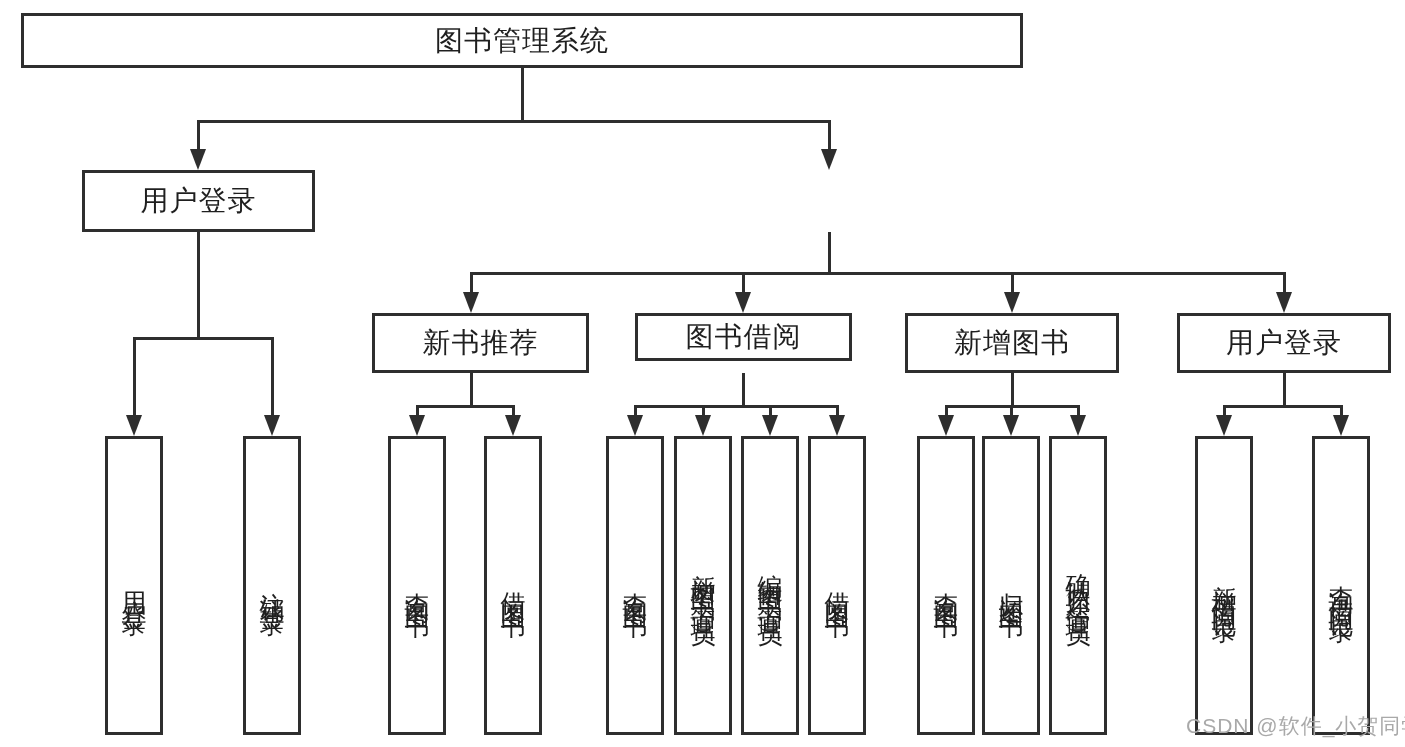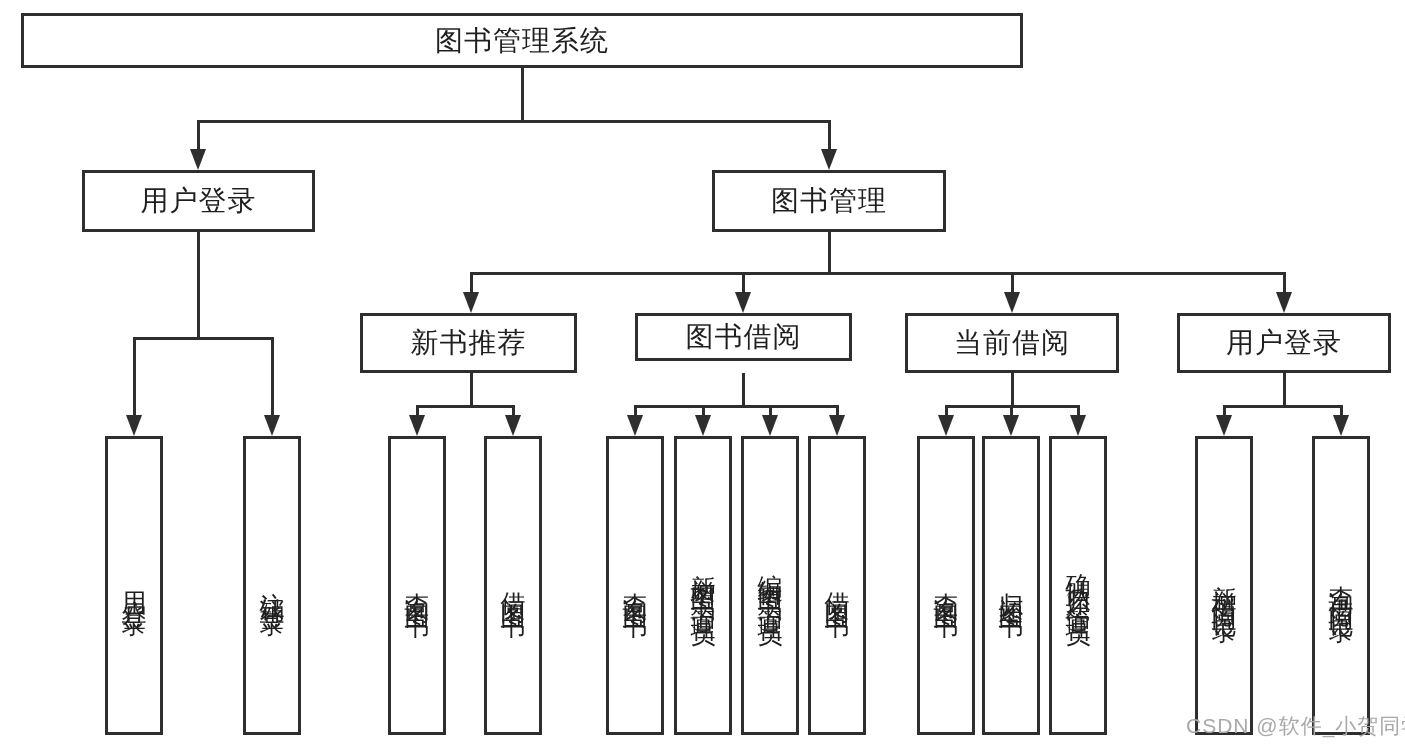--- a/index.html
+++ b/index.html
@@ -109,32 +109,29 @@
       <div class="arrow" style="left: 1333px; top: 415px;"></div>
     </div>
 
   <div class="node hbox" style="left:21px;top:13px;width:1002px;height:55px">
     <span>图书管理系统</span>
   </div>
 
   <div class="node hbox" style="left:82px;top:170px;width:233px;height:62px">
     <span>用户登录</span>
   </div>
-  <div class="node hbox" style="left:712px;top:170px;width:234px;height:62px">
-    <span>图书管理</span>
-  </div>
 
-  <div class="node hbox" style="left:360px;top:313px;width:217px;height:60px">
+  <div class="node hbox" style="left:372px;top:313px;width:217px;height:60px">
     <span>新书推荐</span>
   </div>
   <div class="node hbox" style="left:635px;top:313px;width:217px;height:48px">
     <span>图书借阅</span>
   </div>
   <div class="node hbox" style="left:905px;top:313px;width:214px;height:60px">
-    <span>当前借阅</span>
+    <span>新增图书</span>
   </div>
   <div class="node hbox" style="left:1177px;top:313px;width:214px;height:60px">
     <span>用户登录</span>
   </div>
 
   <div class="node vbox" style="left:105px;top:436px;width:58px;height:299px">
     <span>用户登录</span>
   </div>
   <div class="node vbox" style="left:243px;top:436px;width:58px;height:299px">
     <span>注销登录</span>

